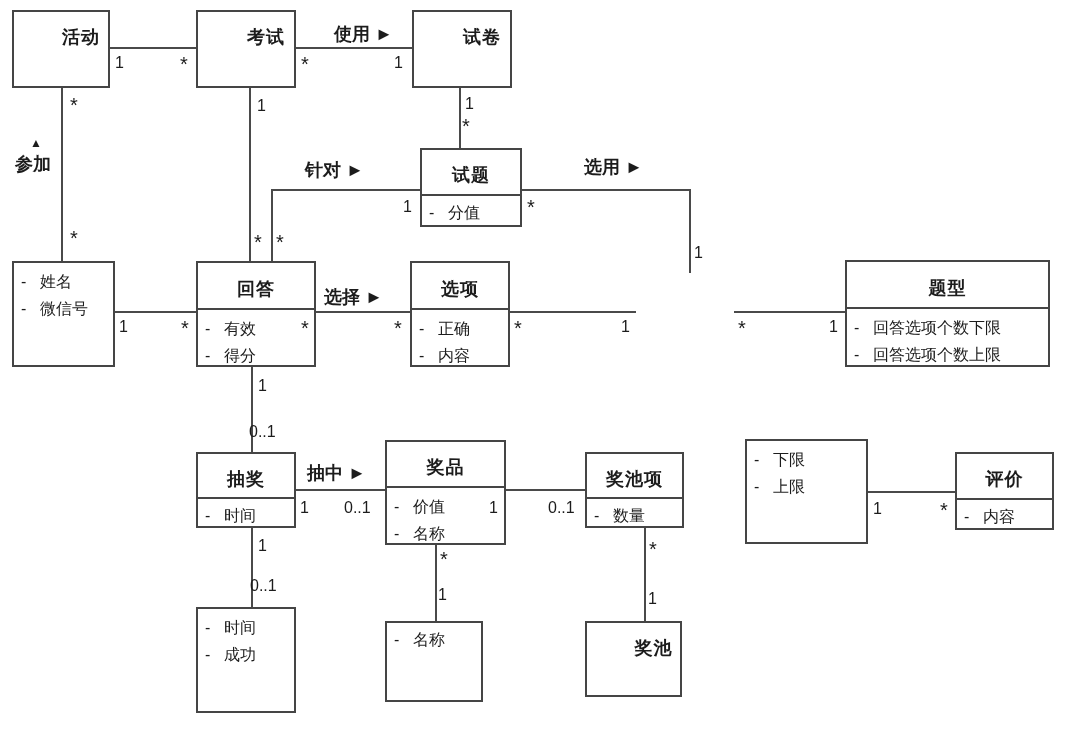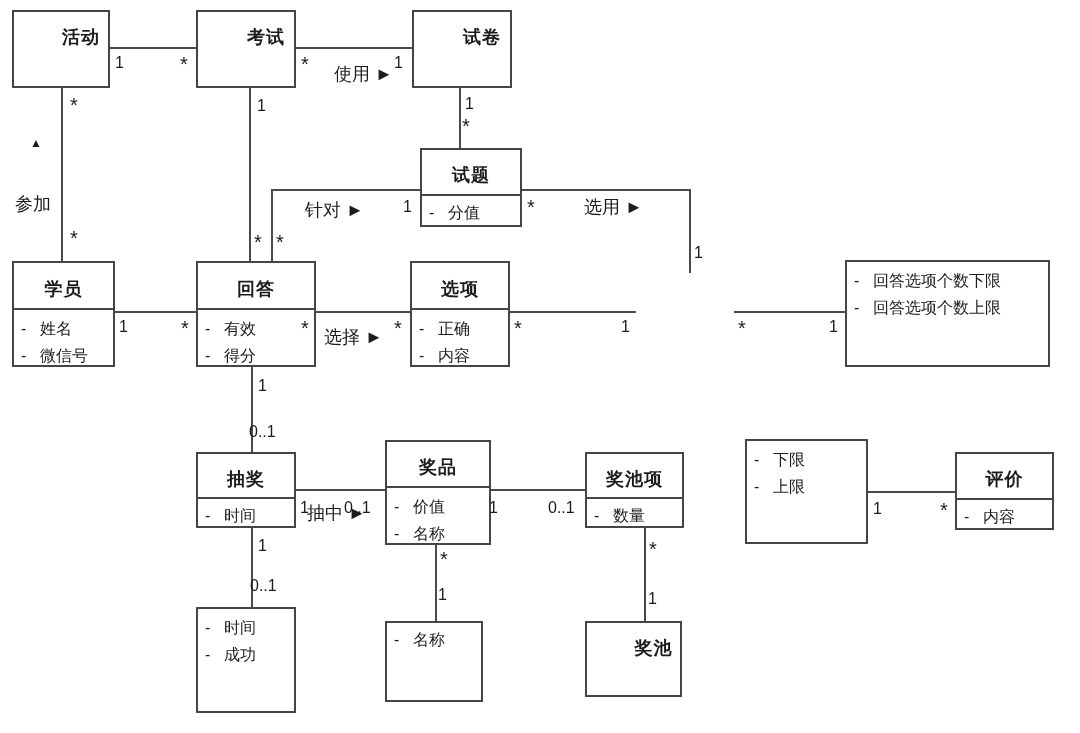--- a/index.html
+++ b/index.html
@@ -11,21 +11,21 @@
   .cls .title{font-weight:bold;font-size:18px;text-align:center;letter-spacing:1px;}
   .cls .title.t-only{padding-top:13px;padding-left:40px;}
   .cls .title.t-div{border-bottom:2px solid #454545;display:flex;align-items:center;justify-content:center;box-sizing:border-box;margin-top:6px;}
   .attrs{padding:5px 0 0 0;}
   .attr{display:flex;align-items:center;font-size:16px;height:27px;line-height:27px;}
   .attr .b{width:26px;padding-left:7px;box-sizing:border-box;}
   .hl{position:absolute;height:2px;background:#4a4a4a;}
   .vl{position:absolute;width:2px;background:#4a4a4a;}
   .mult{position:absolute;font-size:16px;line-height:18px;white-space:nowrap;}
   .m-star{font-size:20px;line-height:16px;}
-  .elabel{position:absolute;font-size:18px;font-weight:normal;white-space:nowrap;margin-top:40px;}
+  .elabel{position:absolute;font-size:18px;font-weight:bold;white-space:nowrap;}
   .dirmark{position:absolute;font-size:12px;line-height:12px;}
 </style>
 </head>
 <body>
 
 <div id="canvas">
 
   <div class="hl" style="left:110px;top:47px;width:86px"></div>
   <div class="hl" style="left:296px;top:47px;width:116px"></div>
   <div class="vl" style="left:61px;top:88px;height:173px"></div>
@@ -63,21 +63,20 @@
     <div class="title t-div" style="height:40px">试题</div>
     <div class="attrs" style="padding-top:3px">
       <div class="attr">
           <span class="b">-</span>
           <span>分值</span>
         </div>
     </div>
   </div>
 
   <div class="cls" style="left:12px;top:261px;width:103px;height:106px">
-    <div class="title t-div" style="height:41px">学员</div>
     <div class="attrs">
       <div class="attr">
           <span class="b">-</span>
           <span>姓名</span>
         </div>
       <div class="attr">
           <span class="b">-</span>
           <span>微信号</span>
         </div>
     </div>
@@ -106,20 +105,21 @@
         </div>
       <div class="attr">
           <span class="b">-</span>
           <span>内容</span>
         </div>
     </div>
   </div>
 
 
   <div class="cls" style="left:845px;top:260px;width:205px;height:107px">
+    <div class="title t-div" style="height:41px">题型</div>
     <div class="attrs">
       <div class="attr">
           <span class="b">-</span>
           <span>回答选项个数下限</span>
         </div>
       <div class="attr">
           <span class="b">-</span>
           <span>回答选项个数上限</span>
         </div>
     </div>
@@ -128,21 +128,21 @@
   <div class="cls" style="left:196px;top:452px;width:100px;height:76px">
     <div class="title t-div" style="height:39px">抽奖</div>
     <div class="attrs" style="padding-top:3px">
       <div class="attr">
           <span class="b">-</span>
           <span>时间</span>
         </div>
     </div>
   </div>
 
-  <div class="cls" style="left:385px;top:440px;width:106px;height:105px">
+  <div class="cls" style="left:385px;top:440px;width:121px;height:105px">
     <div class="title t-div" style="height:40px">奖品</div>
     <div class="attrs">
       <div class="attr">
           <span class="b">-</span>
           <span>价值</span>
         </div>
       <div class="attr">
           <span class="b">-</span>
           <span>名称</span>
         </div>

